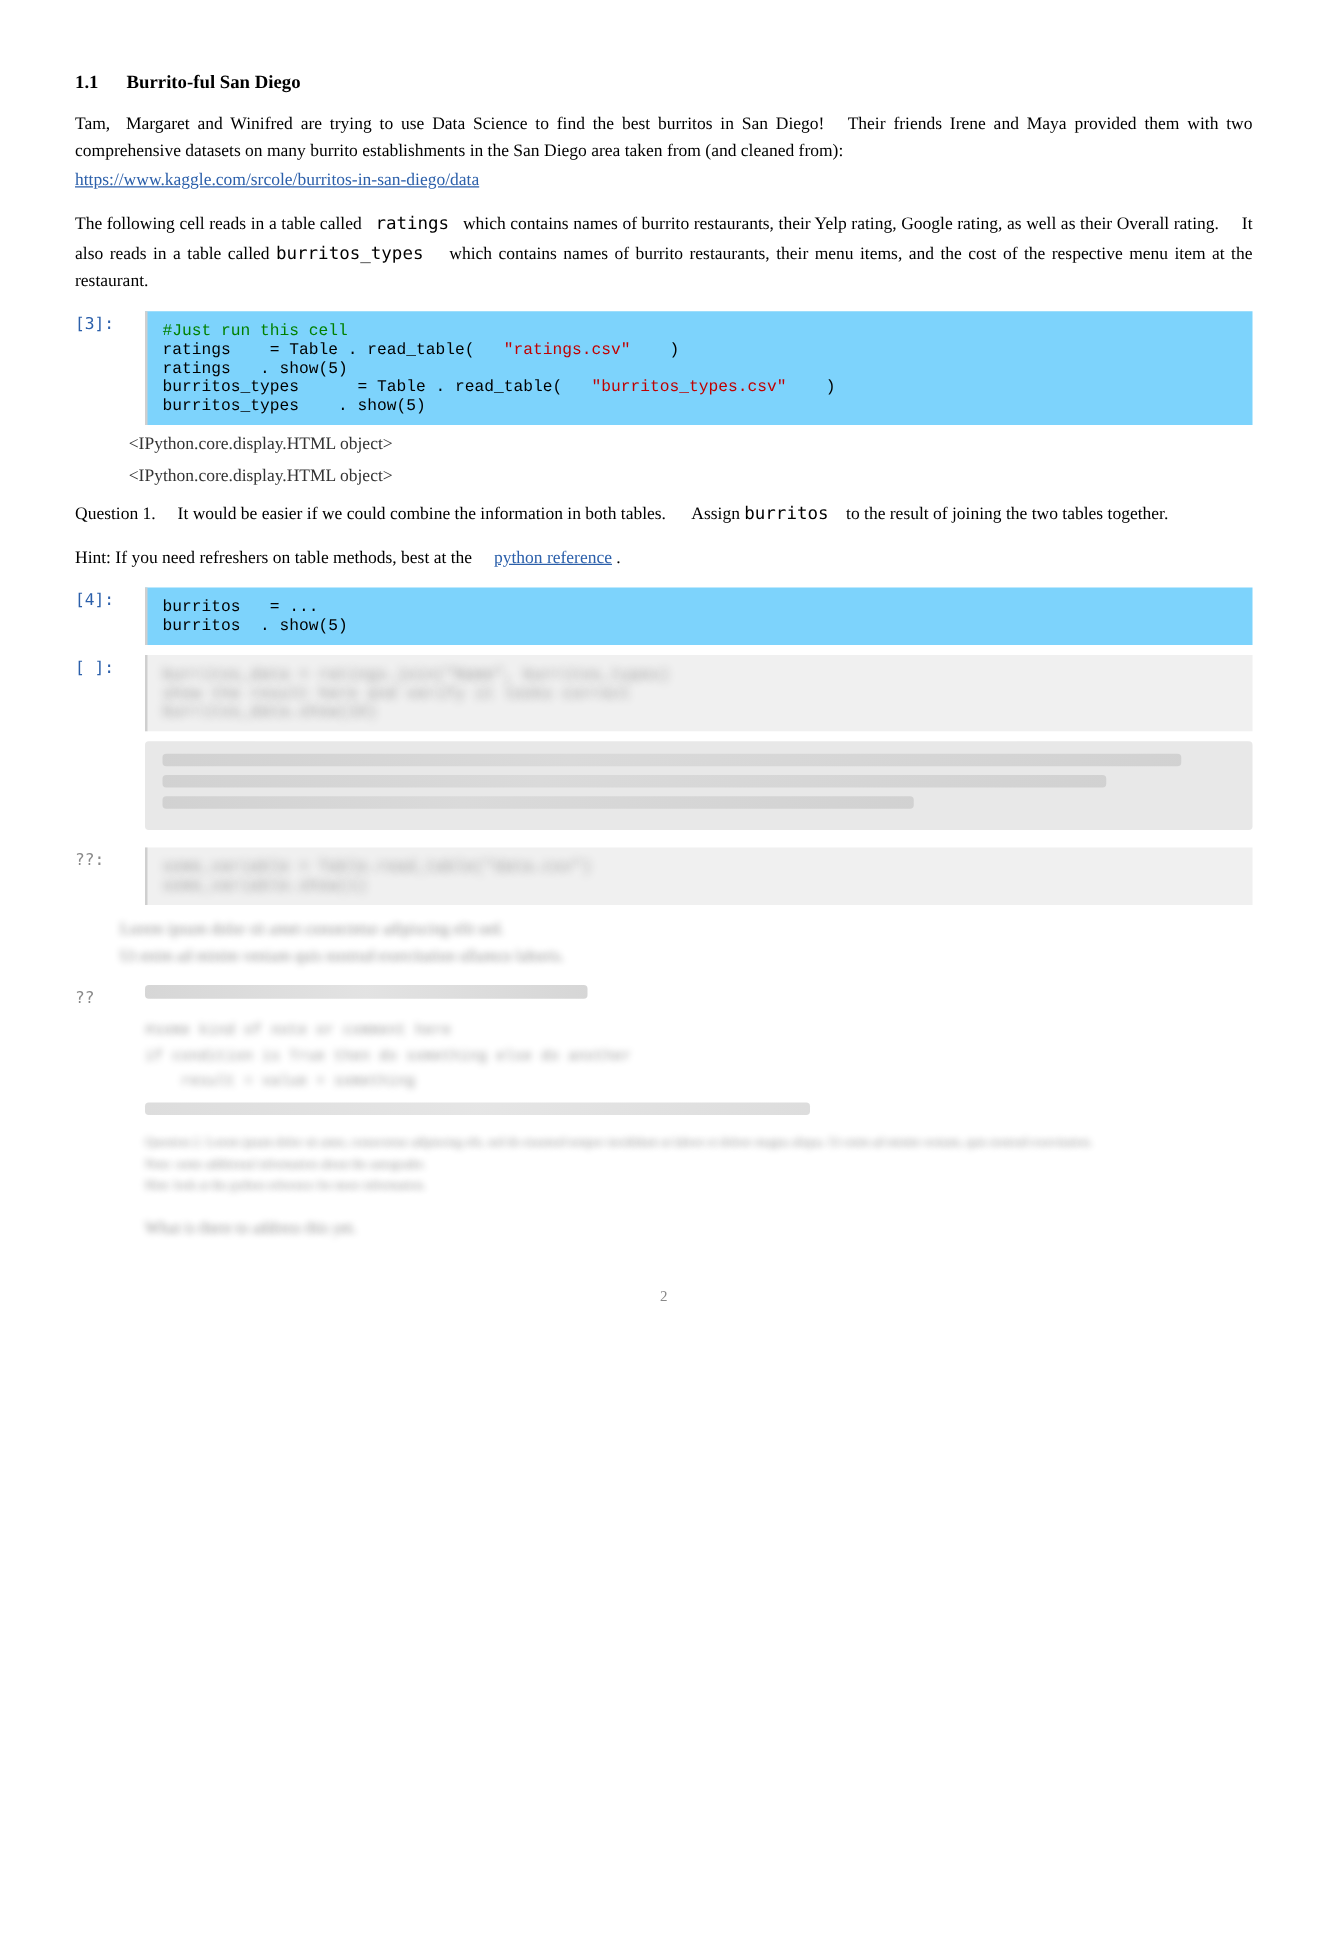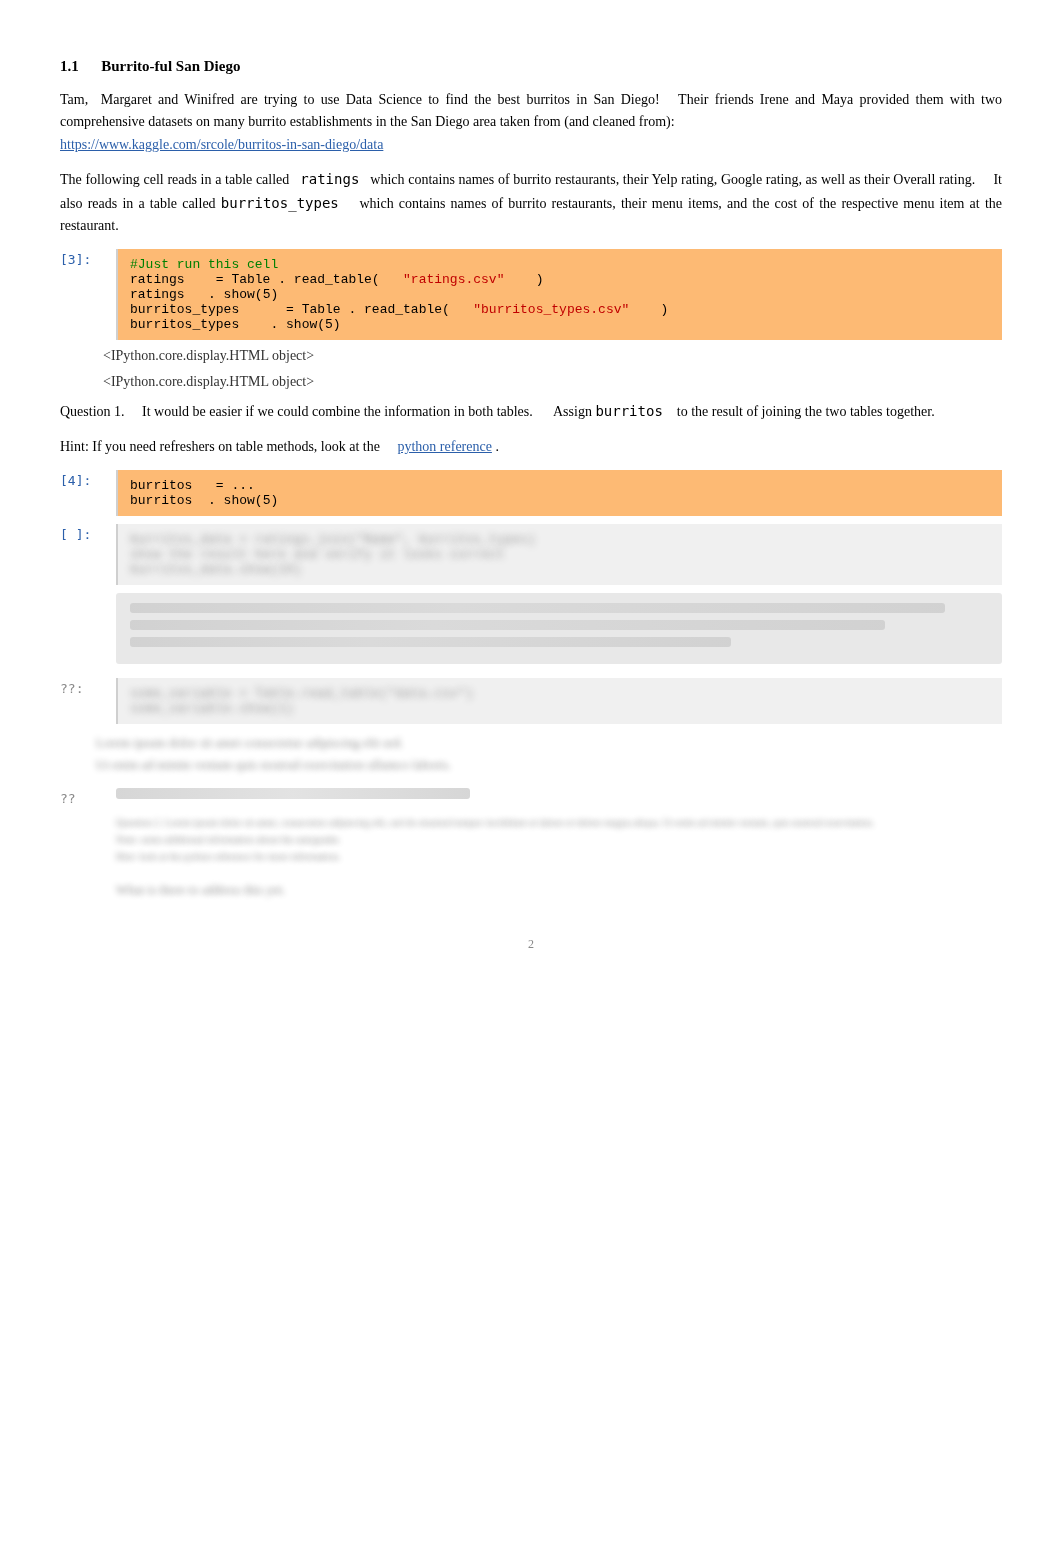--- a/index.html
+++ b/index.html
@@ -44,21 +44,21 @@
       padding-top: 3px;
       flex-shrink: 0;
     }
     .cell-label-blue {
       color: #2b5faa;
     }
     .cell-label-empty {
       color: #2b5faa;
     }
     .code-cell {
-      background: #fdba74;
+      background: #7dd3fc;
       border-left: 2px solid #cfcfcf;
       padding: 8px 12px;
       font-family: "Courier New", Courier, monospace;
       font-size: 13px;
       flex: 1;
       white-space: pre;
     }
     .code-cell-blurred {
       background: #f0f0f0;
       border-left: 2px solid #cfcfcf;
@@ -142,21 +142,21 @@
 
   <div class="output-block">&lt;IPython.core.display.HTML object&gt;</div>
   <div class="output-block">&lt;IPython.core.display.HTML object&gt;</div>
 
   <p class="text-block">
     Question 1. &nbsp;&nbsp;&nbsp; It would be easier if we could combine the information in both tables. &nbsp;&nbsp;&nbsp;&nbsp; Assign <code>burritos</code> &nbsp;&nbsp; to the result of joining the two tables together.
   </p>
 
 
   <p class="text-block">
-    <span>Hint: If you need refreshers on table methods, look at the</span>
+    <span>Hint: If you need refreshers on table methods, best at the</span>
     &nbsp;&nbsp;&nbsp;
     <span class="link-blue">python reference</span>
     <span>.</span>
   </p>
 
   <div class="cell-row">
     <div class="cell-label cell-label-blue">[4]:</div>
     <div class="code-cell">burritos   = ...
 burritos  . show(<span class="number">5</span>)</div>
   </div>
@@ -189,20 +189,28 @@
     </div>
   </div>
 
   <div style="display: flex; align-items: flex-start; margin-bottom: 8px;">
     <div style="min-width:56px; font-family:monospace; font-size:13px; color:#888; padding-top:3px;">??</div>
     <div style="flex:1;">
       <div style="height: 11px; background: linear-gradient(90deg, #bbb, #d0d0d0, #bbb); border-radius:3px; margin-bottom:7px; width:40%; opacity:0.6;"></div>
     </div>
   </div>
 
+  <div style="margin-left: 56px; margin-bottom: 14px;">
+    <div style="font-family: 'Courier New', monospace; font-size: 12px; color: transparent; text-shadow: 0 0 6px #999; line-height: 1.7;">
+      #some kind of note or comment here<br>
+      if condition is True then do something else do another<br>
+      &nbsp;&nbsp;&nbsp;&nbsp;result = value + something
+    </div>
+    <div style="height: 10px; background: linear-gradient(90deg,#bbb,#ccc,#bbb); border-radius:3px; width: 60%; margin-top:7px; opacity:0.5;"></div>
+  </div>
 
   <div style="margin-left: 56px; margin-bottom: 14px;">
     <div style="font-family: 'Times New Roman', serif; font-size: 10px; color: transparent; text-shadow: 0 0 6px #888; line-height: 1.7;">
       Question 2. Lorem ipsum dolor sit amet, consectetur adipiscing elit, sed do eiusmod tempor incididunt ut labore et dolore magna aliqua. Ut enim ad minim veniam, quis nostrud exercitation.<br>
       Note: some additional information about the autograder.<br>
       Hint: look at the python reference for more information.
     </div>
   </div>
 
   <div style="margin-left: 56px; margin-bottom: 36px;">

